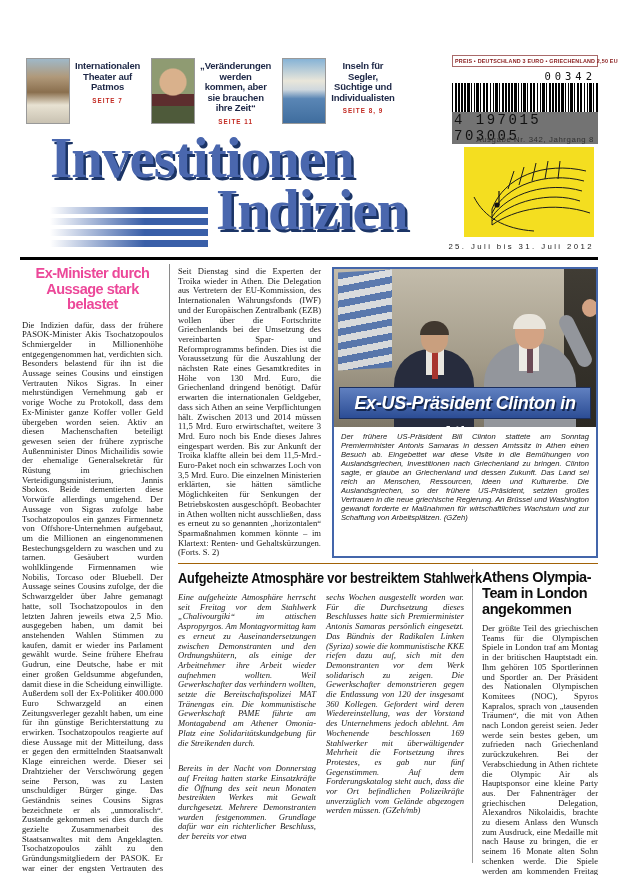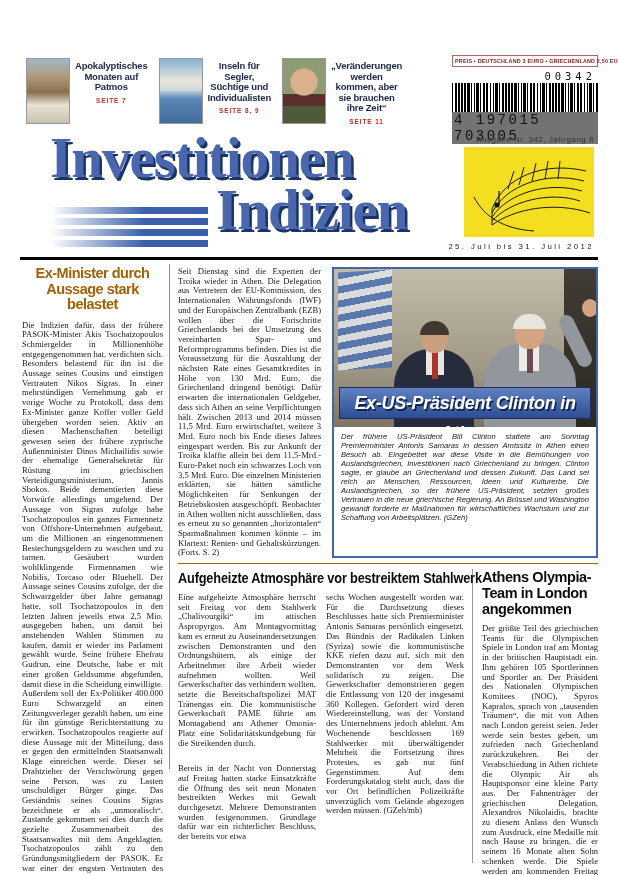--- a/index.html
+++ b/index.html
@@ -37,21 +37,21 @@
   .stripes span { display:block; height:6.5px; margin-bottom:4.5px; background:linear-gradient(to right, rgba(74,103,174,0) 0%, #3a5fa8 60%); }
   .logo-box { position:absolute; top:16px; right:4px; width:130px; height:90px; background:#f4de20; }
   .date-line { position:absolute; top:111px; right:4px; font-size:7.8px; letter-spacing:2.4px; color:#222; }
   .mast-rule { position:absolute; top:257px; left:20px; right:20px; height:3px; background:#000; }
 
   
   .btxt { font-family:"Liberation Serif", serif; font-size:8.6px; line-height:9.7px; color:#1a1a1a; text-align:justify; hyphens:auto; }
 
   
   .left-col { position:absolute; top:266px; left:22px; width:141px; }
-  .left-headline { font-size:14.5px; line-height:15.5px; font-weight:bold; text-align:center; color:#a16207; letter-spacing:-0.5px; margin-bottom:8px; }
+  .left-headline { font-size:14.5px; line-height:15.5px; font-weight:bold; text-align:center; color:#ec4899; letter-spacing:-0.5px; margin-bottom:8px; }
   .vrule-left { position:absolute; top:264px; left:169px; width:1px; height:505px; background:#8a8a8a; }
 
   
   .main-area { position:absolute; top:258px; left:178px; right:20px; }
   .main-headline { font-size:40px; font-weight:bold; letter-spacing:-1.5px; white-space:nowrap; color:#0d0d0d; transform:scaleX(1.0); transform-origin:left; }
   .main-row { display:flex; gap:11px; margin-top:9px; }
   .main-body { width:143px; flex:none; }
   .photo-box { flex:1; border:2px solid #4466aa; background:#fff; }
   .photo { position:relative; height:158px; overflow:hidden;
            background:linear-gradient(180deg,#c3bcab,#a29a88 60%,#7d7667); }
@@ -73,51 +73,51 @@
   .photo-banner { position:absolute; left:5px; right:5px; bottom:8px; height:32px;
                   background:linear-gradient(180deg,#6080c0,#2c4d95); border:1px solid #1c2f5e;
                   color:#fff; font-style:italic; font-weight:bold; font-size:18px; line-height:30px;
                   text-align:center; letter-spacing:-0.3px; text-shadow:1.5px 1.5px 0 #13254d; }
   .caption { padding:5px 7px 6px; font-style:italic; font-size:7.6px; line-height:9px; color:#222; text-align:justify; }
 
   
   .bottom { position:absolute; top:563px; left:178px; right:20px; bottom:12px; border-top:1px solid #a16207; padding-top:5px; display:flex; }
   .steel { width:286px; flex:none; }
   .steel-headline { font-size:15px; font-weight:bold; white-space:nowrap; letter-spacing:-0.2px; transform:scaleX(.85); transform-origin:left; color:#0d0d0d; }
-  .steel-cols { display:flex; gap:10px; margin-top:7px; }
+  .steel-cols { display:flex; gap:10px; margin-top:7px;font-style:italic; }
   .scol { flex:1; }
   .scol p + p { margin-top:16px; }
   .oly { flex:1; border-left:1px solid #999; margin-left:8px; padding-left:9px; }
   .oly-headline { font-size:14.5px; line-height:16px; font-weight:bold; letter-spacing:-0.4px; color:#0d0d0d; margin-bottom:7px; }
 </style>
 </head>
 <body>
 
 <div class="page">
 
   <div class="teaser-row">
     <div class="teaser">
       <div class="teaser-img img-patmos"></div>
       <div class="teaser-text">
-        <div class="teaser-title">Apokalyptisches Monaten auf Patmos</div>
+        <div class="teaser-title">Internationalen Theater auf Patmos</div>
         <div class="teaser-page">SEITE 7</div>
+      </div>
+    </div>
+    <div class="teaser">
+      <div class="teaser-img img-portrait"></div>
+      <div class="teaser-text">
+        <div class="teaser-title">„Veränderungen werden kommen, aber sie brauchen ihre Zeit“</div>
+        <div class="teaser-page">SEITE 11</div>
       </div>
     </div>
     <div class="teaser">
       <div class="teaser-img img-harbor"></div>
       <div class="teaser-text">
         <div class="teaser-title">Inseln für Segler, Süchtige und Individualisten</div>
         <div class="teaser-page">SEITE 8, 9</div>
-      </div>
-    </div>
-    <div class="teaser">
-      <div class="teaser-img img-portrait"></div>
-      <div class="teaser-text">
-        <div class="teaser-title">„Veränderungen werden kommen, aber sie brauchen ihre Zeit“</div>
-        <div class="teaser-page">SEITE 11</div>
       </div>
     </div>
   </div>
 
   <div class="price-block">
     <div class="price-box">PREIS • DEUTSCHLAND 3 EURO • GRIECHENLAND 2,50 EURO</div>
     <div class="barcode-num">00342</div>
     <div class="barcode"></div>
     <div class="barcode-digits">4 197015 703005</div>
   </div>

